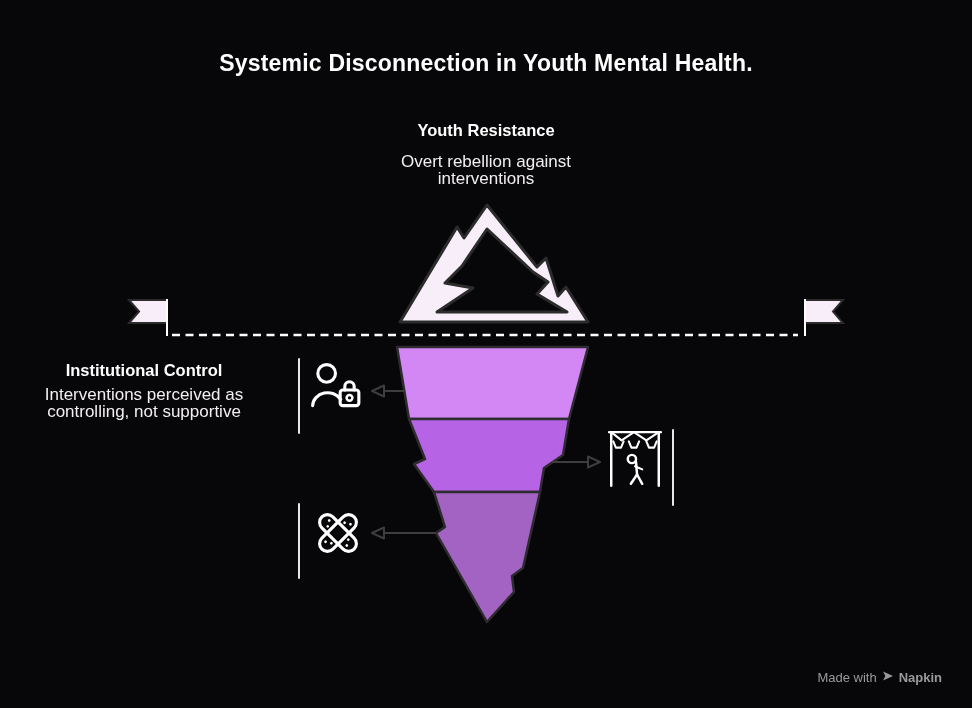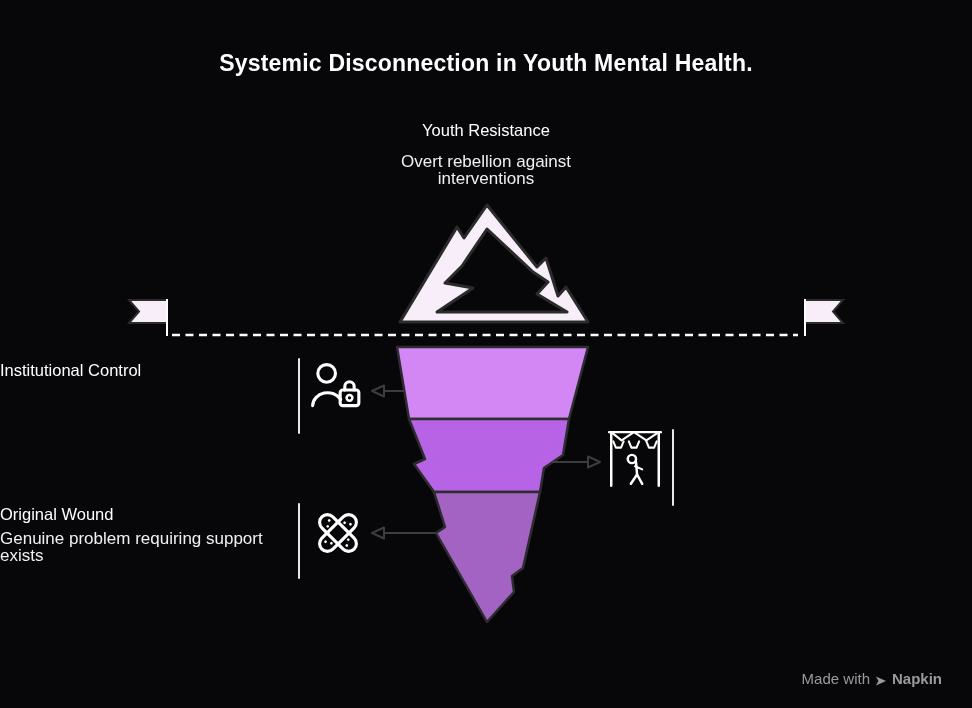--- a/index.html
+++ b/index.html
@@ -4,38 +4,38 @@
 <style>
   html,body{margin:0;padding:0;background:#070608;}
   .canvas{
     position:relative;width:972px;height:708px;background:#070608;overflow:hidden;
     font-family:"Liberation Sans",sans-serif;
   }
   .page-title{
     position:absolute;top:50px;left:0;width:100%;text-align:center;
     font-size:23px;font-weight:700;color:#ffffff;letter-spacing:.2px;margin:0;
   }
-  .node-heading{font-size:16.5px;font-weight:400;color:#ffffff;}
+  .node-heading{font-size:16.5px;font-weight:700;color:#ffffff;}
   .node-body{font-size:17px;line-height:16.5px;color:#f2eff3;white-space:pre-line;margin-top:7px;}
   .node-top{position:absolute;top:121px;left:0;width:100%;text-align:center;}
   .node-top .node-body{margin-top:13px;line-height:17px;}
-  .node-left{position:absolute;left:0;width:288px;text-align:left;}
+  .node-left{position:absolute;left:0;width:288px;text-align:center;}
   .node-institutional{top:361px;}
   .node-wound{top:505px;}
   .node-right{position:absolute;left:687px;width:276px;text-align:left;top:432px;}
   .divider{position:absolute;width:2px;background:#e9e6ea;border-radius:1px;}
   .div-institutional{left:298px;top:358px;height:76px;}
   .div-wound{left:298px;top:503px;height:76px;}
   .div-public{left:672px;top:429px;height:77px;}
   .icon{position:absolute;}
   .icon svg{display:block;}
   .scene{position:absolute;left:0;top:0;}
   .footer{
-    position:absolute;top:670px;right:30px;display:flex;align-items:flex-end;gap:5px;
-    color:#9a9a9a;font-size:15px;
+    position:absolute;top:670px;right:30px;display:flex;align-items:flex-start;gap:5px;
+    color:#9a9a9a;font-size:13px;
   }
   .footer .brand{font-weight:600;}
 </style>
 </head>
 <body>
 
 <div class="canvas">
 
   <h1 class="page-title">Systemic Disconnection in Youth Mental Health.</h1>
 
@@ -70,20 +70,22 @@
   </svg>
 
   <div class="node-top">
     <div class="node-heading">Youth Resistance</div>
     <div class="node-body">Overt rebellion against
 interventions</div>
   </div>
 
   <div class="node-left node-institutional">
     <div class="node-heading">Institutional Control</div>
+    <div class="node-body">Interventions perceived as
+controlling, not supportive</div>
   </div>
   <div class="divider div-institutional"></div>
   <div class="icon" style="left:310px;top:362px;">
     <svg width="52" height="54" viewBox="0 0 50 52" fill="none" stroke="#ffffff" stroke-width="3" stroke-linecap="round" stroke-linejoin="round">
       <circle cx="16" cy="11" r="8.5"></circle>
       <path d="M2.5,42 a14.5,13 0 0 1 27,-6"></path>
       <rect x="29" y="27" width="18" height="15" rx="2.5"></rect>
       <path d="M33.5,27 v-3.5 a4.5,4.5 0 0 1 9,0 V27"></path>
       <circle cx="38" cy="34.5" r="2.8" stroke-width="2.4"></circle>
     </svg>
@@ -99,25 +101,20 @@
       <path d="M5,13 l2.5,6 h5 l2.5,-6" stroke-width="2"></path>
       <path d="M20,13 l2.5,6 h5 l2.5,-6" stroke-width="2"></path>
       <path d="M37,13 l2.5,6 h5 l2.5,-6" stroke-width="2"></path>
       <circle cx="23" cy="30" r="4"></circle>
       <path d="M27,33 L28,45"></path>
       <path d="M28,45 L22,54 M28,45 L33,54"></path>
       <path d="M26,37 L33,40" stroke-width="2"></path>
     </svg>
   </div>
 
-  <div class="node-left node-wound">
-    <div class="node-heading">Original Wound</div>
-    <div class="node-body">Genuine problem requiring support
-exists</div>
-  </div>
   <div class="divider div-wound"></div>
   <div class="icon" style="left:310px;top:505px;">
     <svg width="56" height="56" viewBox="0 0 54 54" fill="none" stroke="#ffffff" stroke-width="3" stroke-linecap="round" stroke-linejoin="round">
       <g transform="rotate(45 27 27)">
         <rect x="5" y="19.5" width="44" height="15" rx="7.5"></rect>
         <circle cx="12.5" cy="24.5" r="1.3" fill="#ffffff" stroke="none"></circle>
         <circle cx="15.5" cy="29.5" r="1.3" fill="#ffffff" stroke="none"></circle>
         <circle cx="38.5" cy="24.5" r="1.3" fill="#ffffff" stroke="none"></circle>
         <circle cx="41.5" cy="29.5" r="1.3" fill="#ffffff" stroke="none"></circle>
       </g>

